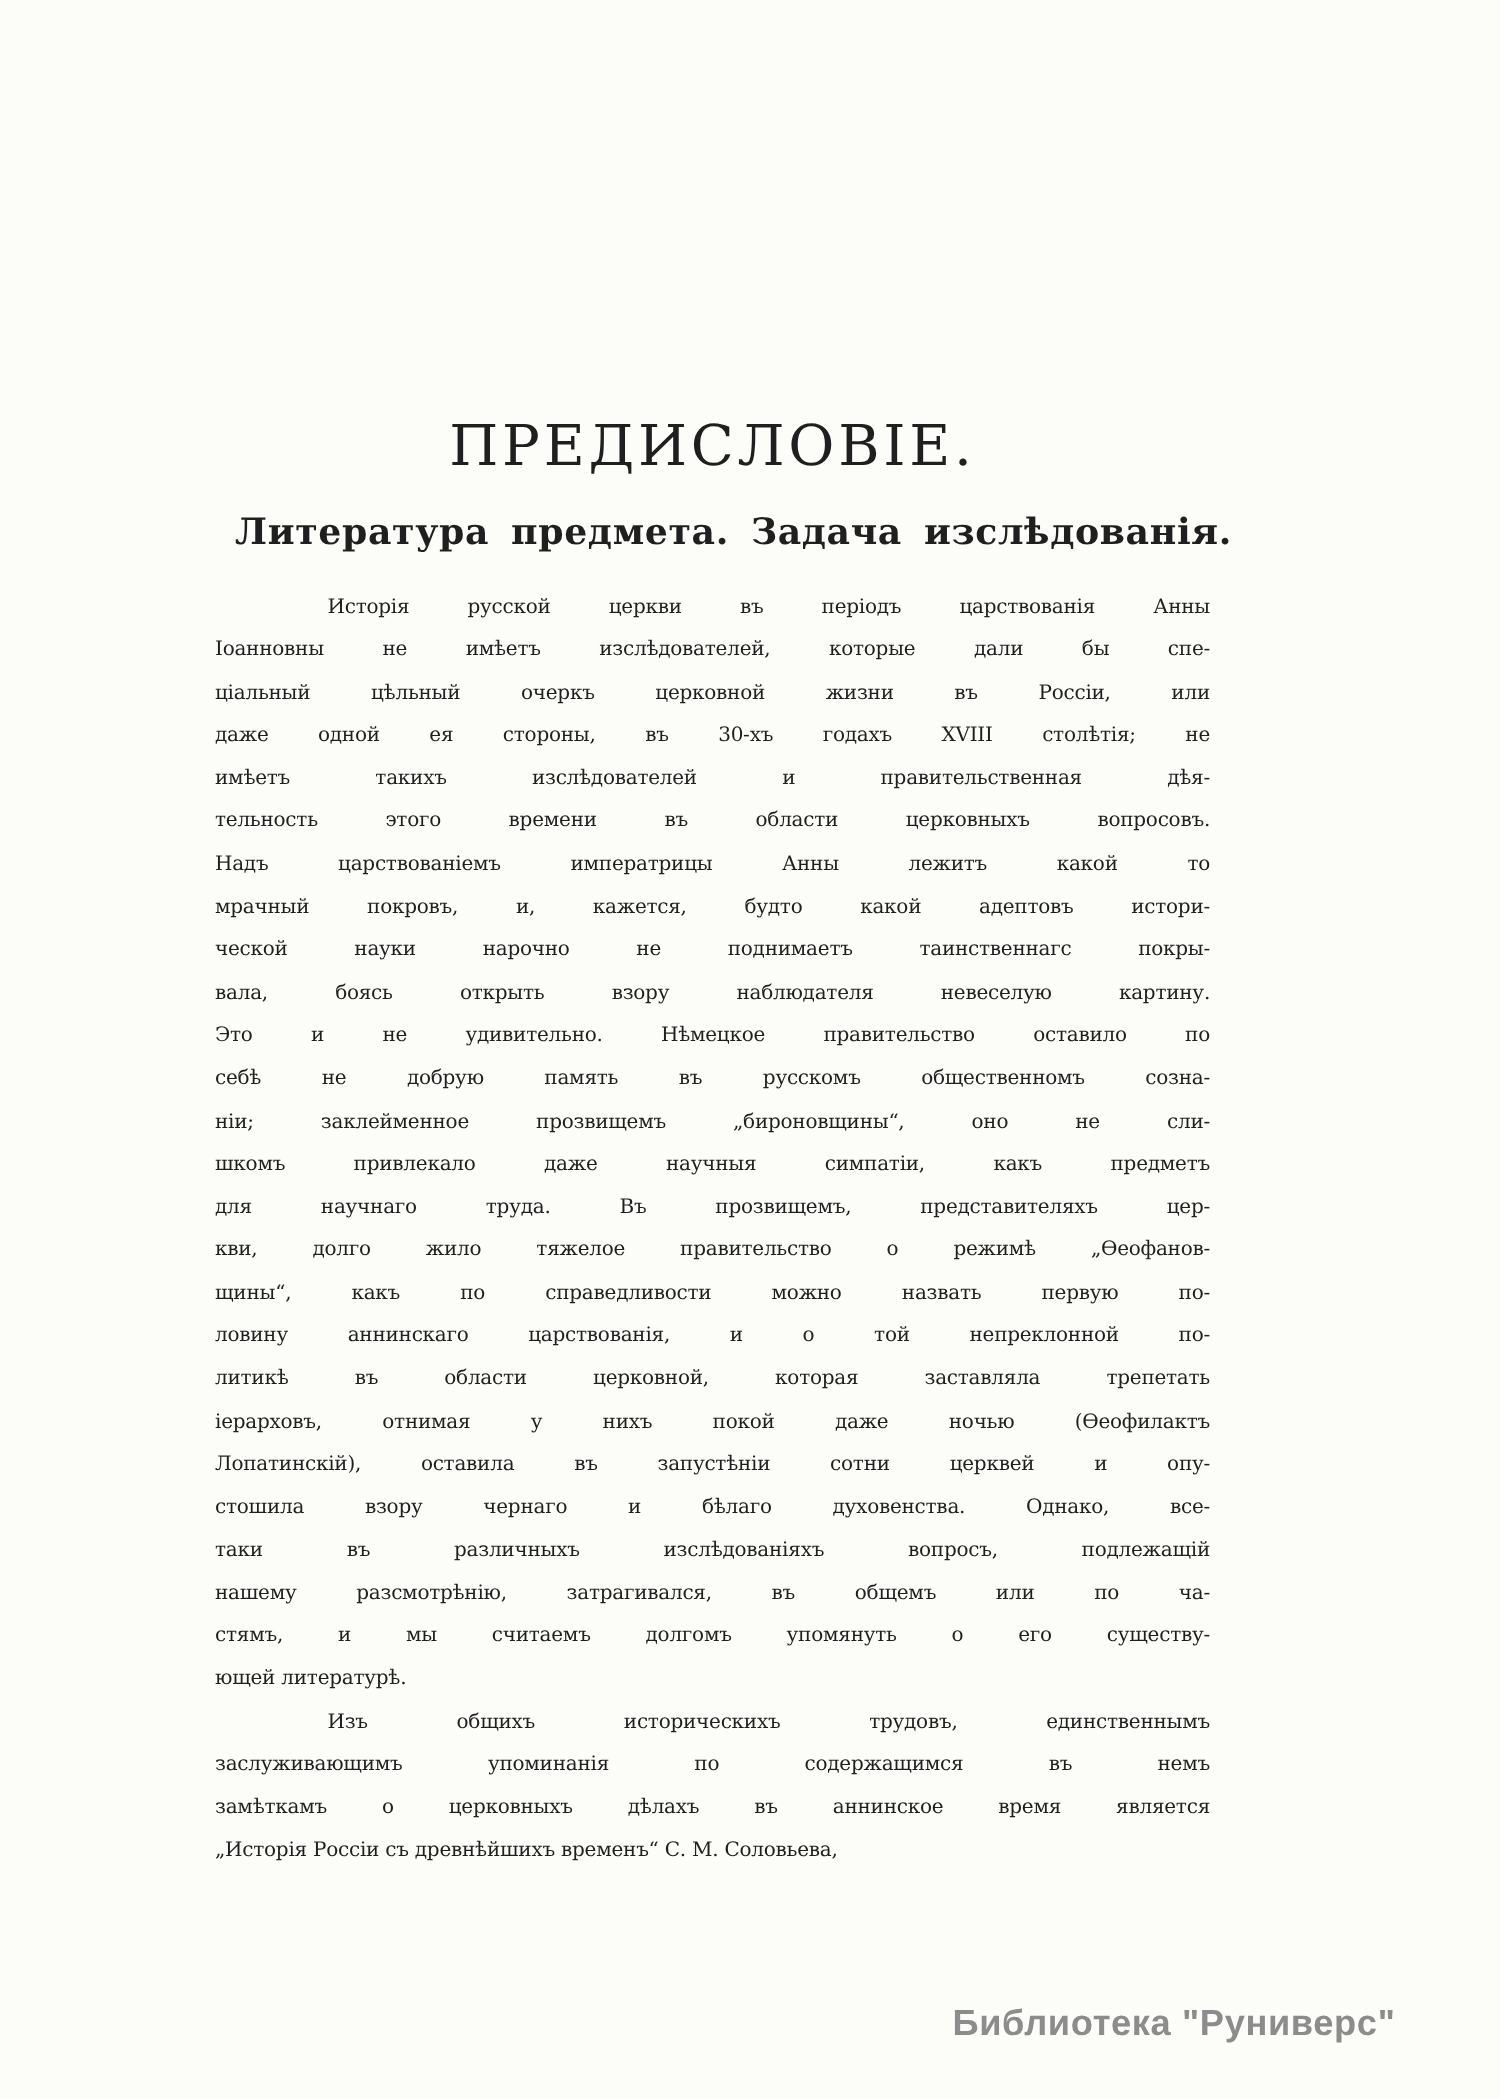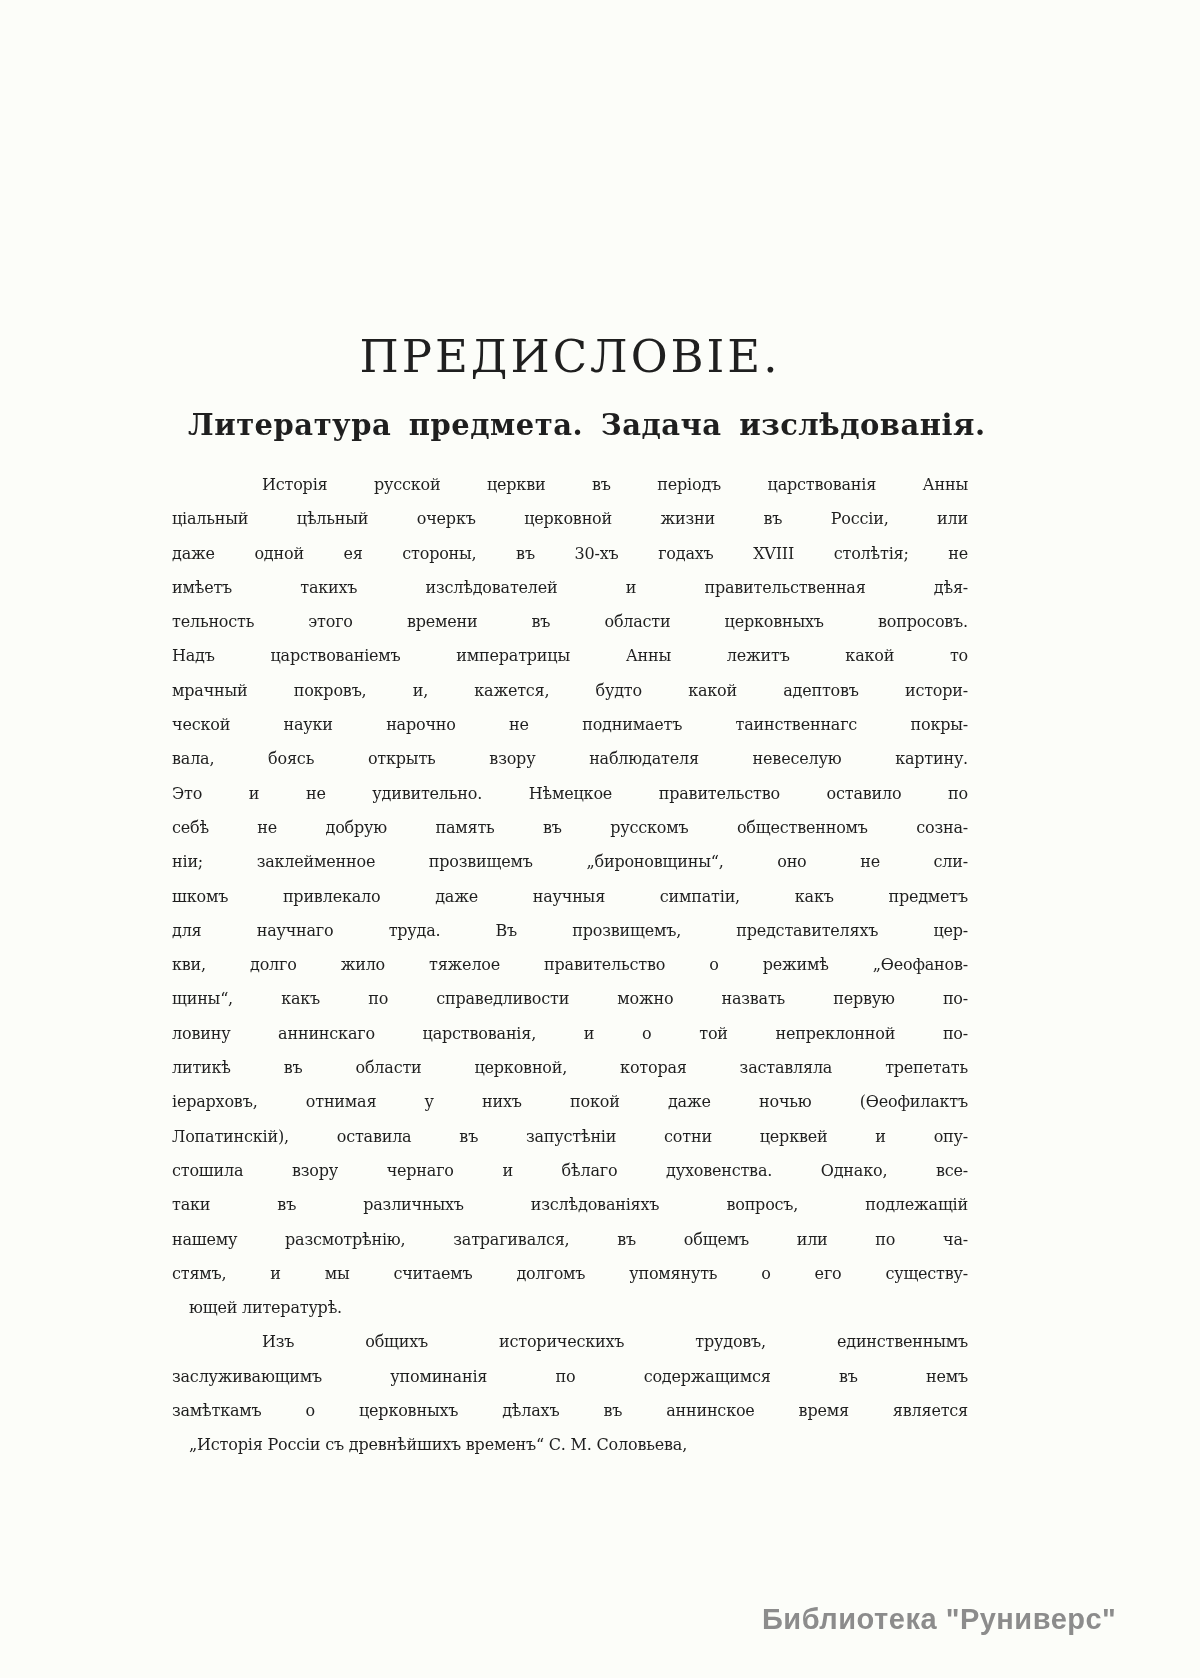--- a/index.html
+++ b/index.html
@@ -53,21 +53,20 @@
     line-height: 34.3px;
     height: 34.3px;
     text-align: justify;
     text-align-last: justify;
   }
   .line.indent {
     text-indent: 90px;
   }
   .line.plast {
     text-align-last: left;
-    margin-left: 17px;
   }
   .watermark {
     position: absolute;
     left: 762px;
     top: 1603px;
     font-family: "Liberation Sans", "DejaVu Sans", sans-serif;
     font-weight: 700;
     font-size: 29px;
     letter-spacing: 0.5px;
     color: #8c8c8c;
@@ -80,20 +79,21 @@
 <div class="page">
 
   <h1 class="title">ПРЕДИСЛОВІЕ.</h1>
 
   <h2 class="subtitle">Литература предмета. Задача изслѣдованія.</h2>
 
   <div class="body-text">
 
     <div class="para">
       <div class="line indent">Исторія русской церкви въ періодъ царствованія Анны</div>
+      <div class="line">Іоанновны не имѣетъ изслѣдователей, которые дали бы спе-</div>
       <div class="line">ціальный цѣльный очеркъ церковной жизни въ Россіи, или</div>
       <div class="line">даже одной ея стороны, въ 30-хъ годахъ XVIII столѣтія; не</div>
       <div class="line">имѣетъ такихъ изслѣдователей и правительственная дѣя-</div>
       <div class="line">тельность этого времени въ области церковныхъ вопросовъ.</div>
       <div class="line">Надъ царствованіемъ императрицы Анны лежитъ какой то</div>
       <div class="line">мрачный покровъ, и, кажется, будто какой адептовъ истори-</div>
       <div class="line">ческой науки нарочно не поднимаетъ таинственнагс покры-</div>
       <div class="line">вала, боясь открыть взору наблюдателя невеселую картину.</div>
       <div class="line">Это и не удивительно. Нѣмецкое правительство оставило по</div>
       <div class="line">себѣ не добрую память въ русскомъ общественномъ созна-</div>

